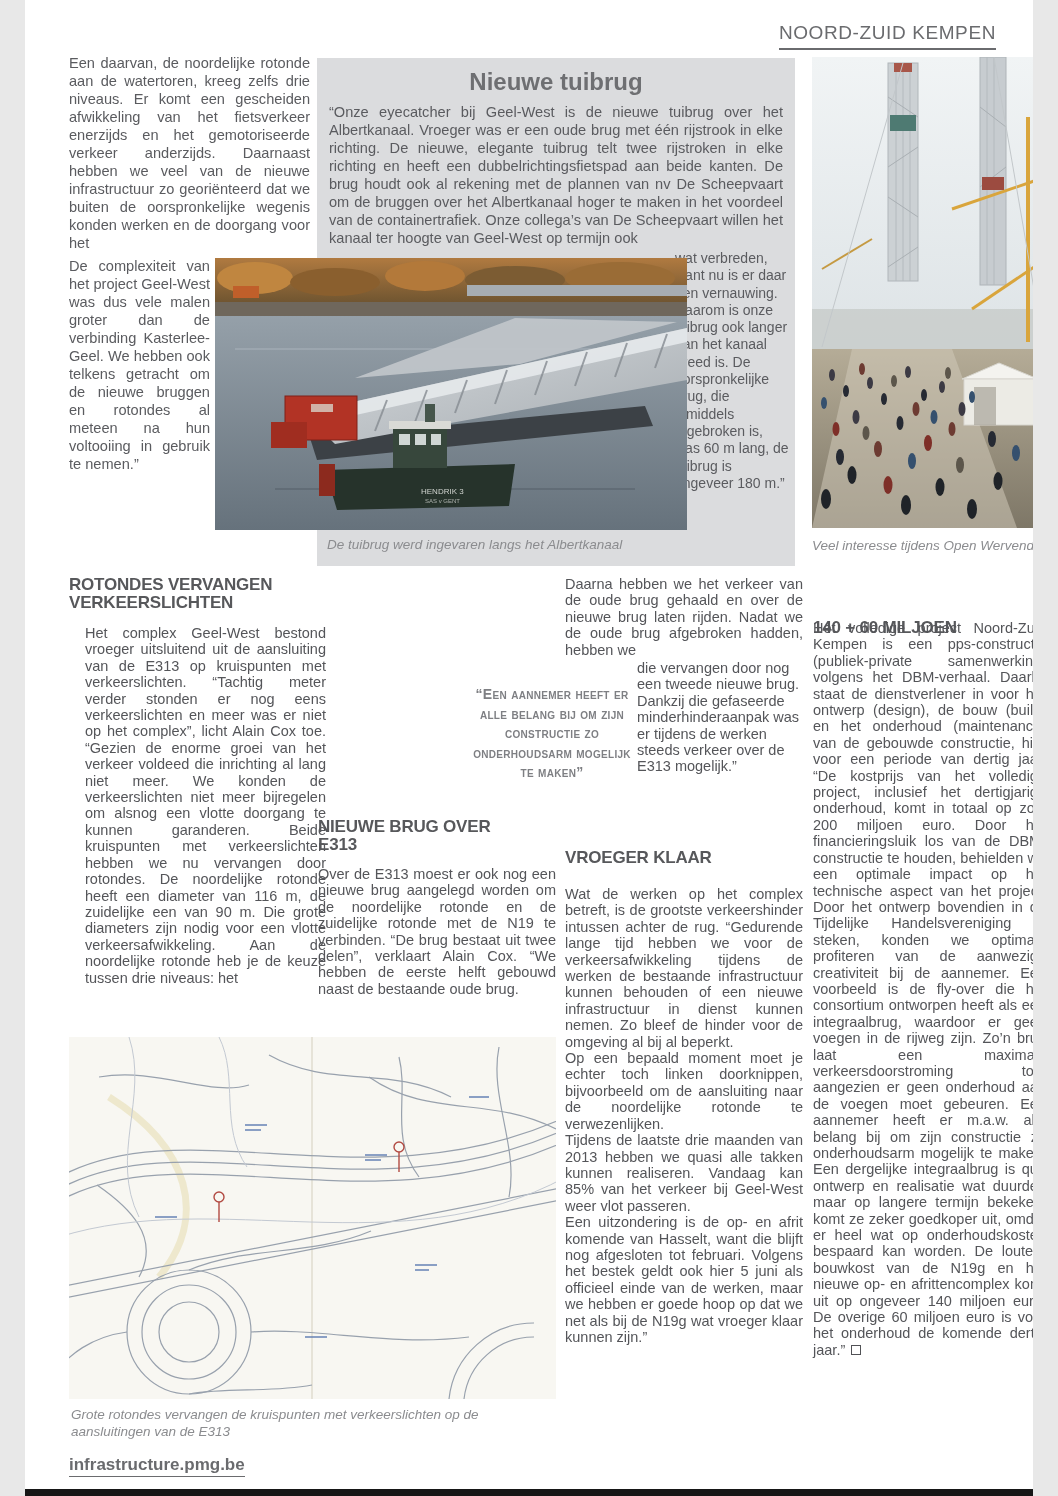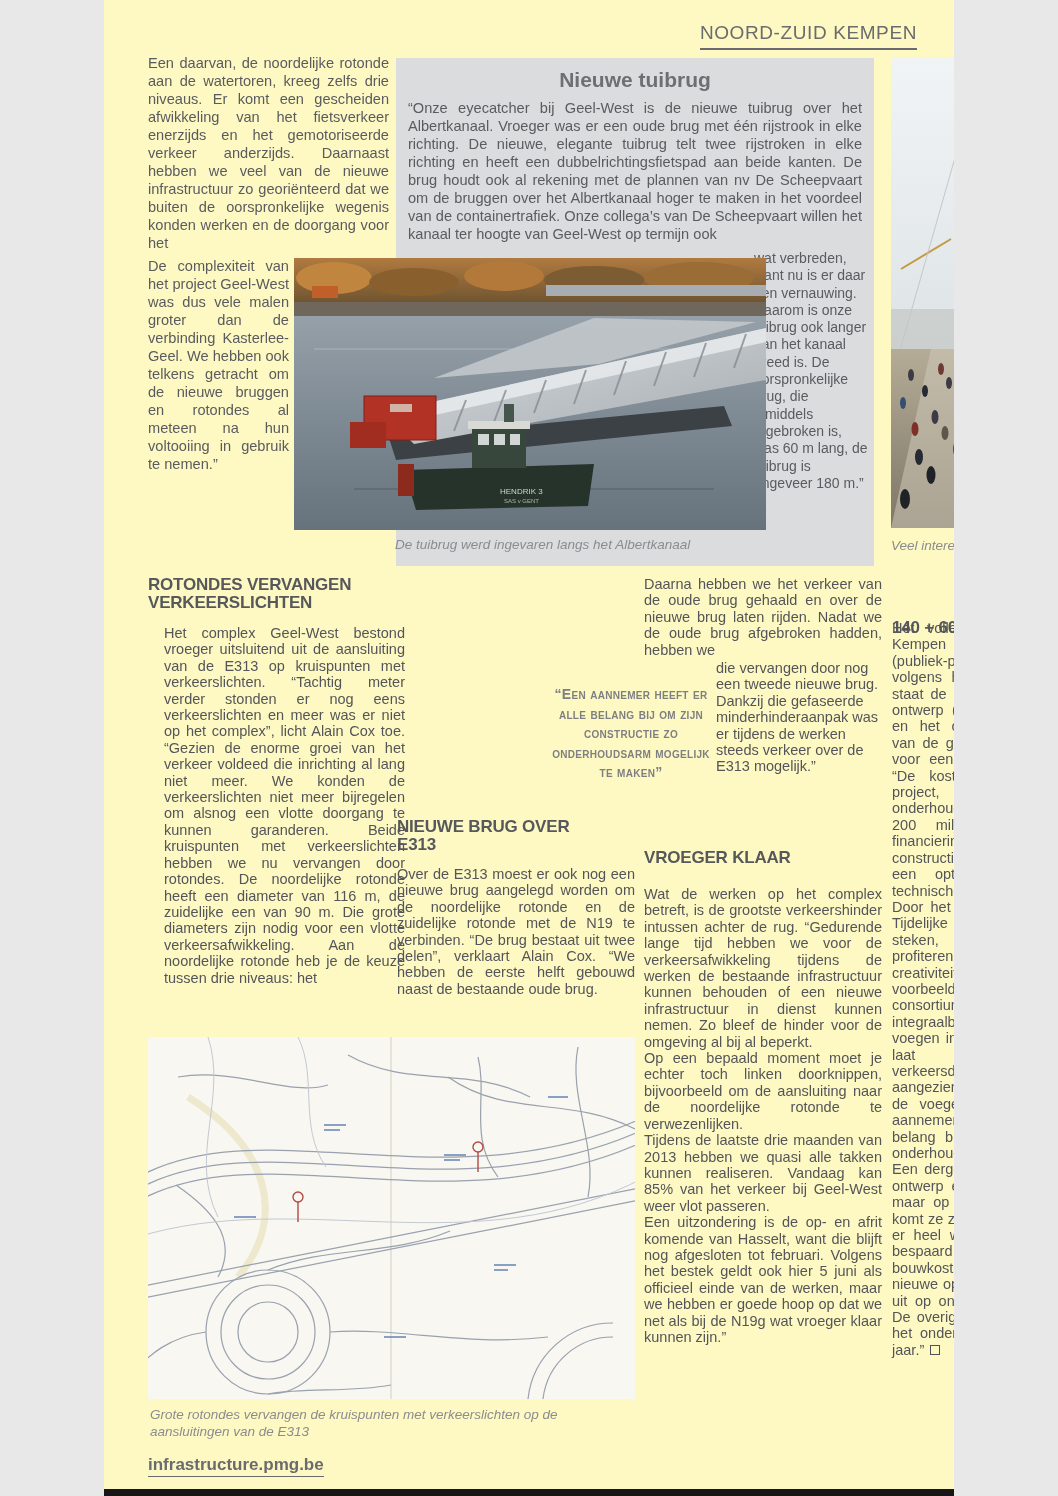--- a/index.html
+++ b/index.html
@@ -1,41 +1,41 @@
 <!DOCTYPE html>
 <html lang="nl"><head>
 <meta charset="utf-8">
 <style>
   html,body{margin:0;padding:0;background:#e8e8e8;}
   .page{
-    position:relative;width:850px;height:1496px;background:#fef9c3;
+    position:relative;width:1008px;height:1496px;background:#ffffff;
     font-family:"Liberation Sans","DejaVu Sans",sans-serif;
     color:#515256;overflow:hidden;margin:0 auto;
   }
   .abs{position:absolute;}
   
   .section-header{
     top:22px;right:37px;font-size:19px;letter-spacing:.6px;color:#6a6b6e;
     border-bottom:2px solid #6a6b6e;padding-bottom:4px;font-weight:400;
   }
   
   .jtext{ text-align:justify; }
   .t-intro{font-size:14.6px;line-height:18px;color:#5a5b5f;}
   .t-main{font-size:14.5px;line-height:16.4px;color:#545559;}
   .t-main p{margin:0;}
   .t-intro p{margin:0;}
   .h2{font-size:17px;font-weight:bold;line-height:1.07;color:#57585b;letter-spacing:-.2px;}
   
   .tuibrug-box{left:292px;top:58px;width:478px;height:508px;background:#dbdcde;}
-  .box-title{text-align:center;font-size:21px;font-weight:bold;color:#6e6f72;padding-top:10px;}
+  .box-title{text-align:center;font-size:24px;font-weight:bold;color:#6e6f72;padding-top:10px;}
   .box-body{margin:7px 12px 0 12px;font-size:14.6px;line-height:18px;color:#5a5b5f;text-align:justify;}
   .box-side{left:650px;top:250px;width:116px;font-size:14px;line-height:17.3px;color:#5a5b5f;}
   
   .caption{font-style:italic;font-size:13.5px;line-height:16.5px;color:#8b8c8f;}
-  .caption-canal{left:291px;top:537px;width:345px;}
+  .caption-canal{left:302px;top:537px;width:345px;}
   .caption-wervendag{left:787px;top:538px;width:240px;}
   .caption-plan{left:46px;top:1407px;width:420px;}
   
   .photo{overflow:hidden;}
   .photo svg{display:block;width:100%;height:100%;}
   .photo-canal{left:190px;top:258px;width:472px;height:272px;}
   .photo-wervendag{left:787px;top:57px;width:234px;height:471px;}
   .photo-plan{left:44px;top:1037px;width:487px;height:362px;}
   
   .intro-a{left:44px;top:54px;width:241px;}

